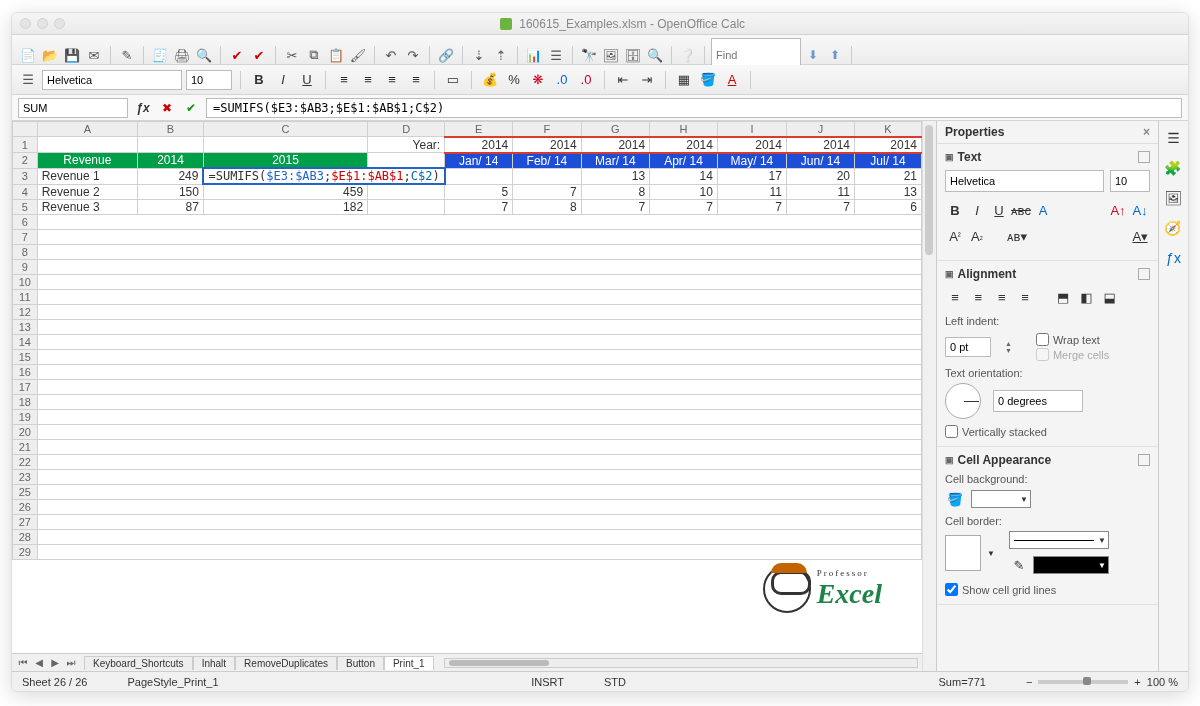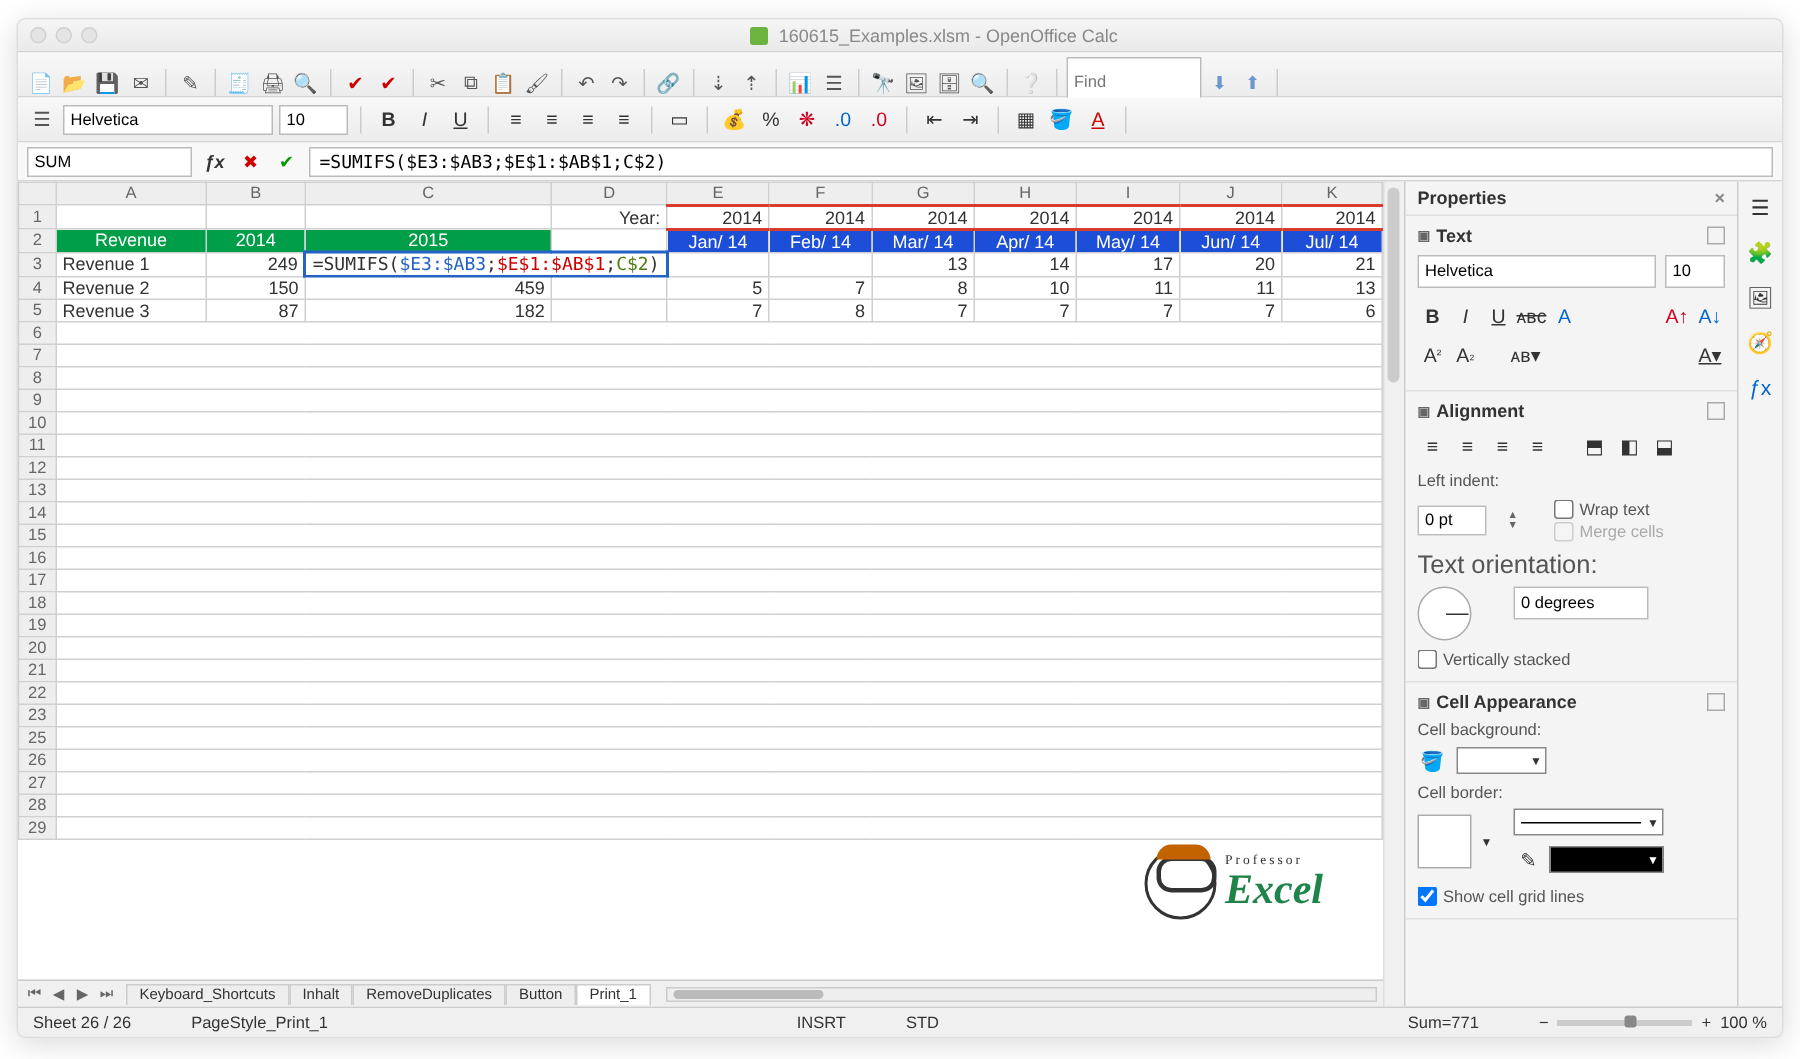--- a/index.html
+++ b/index.html
@@ -33,21 +33,21 @@
   .corner { width:26px; background:#eee;}
   .rowhdr { width:26px; }
   .col-A{width:114px;} .col-B{width:78px;} .col-C{width:78px;} .col-D{width:28px;}
   .col-data{width:76px;}
   .hdr-green { background:#009e49; color:#fff; text-align:center; font-weight:bold;}
   .hdr-red { background:#1d4ed8; color:#fff; text-align:center; font-weight:bold;}
   .year-row td { text-align:right; }
   td.num { text-align:right; }
   td.txt { text-align:left; }
   .cell-edit { font-family:monospace; }
-  .ref-blue{color:#2462c4;} .ref-red{color:#cc0000;} .ref-pink{color:#4d7c0f;}
+  .ref-blue{color:#2462c4;} .ref-red{color:#cc0000;} .ref-pink{color:#0369a1;}
   .year-border { border-top:2px solid #d73c2c !important; border-bottom:2px solid #d73c2c !important;}
   .logo { position:absolute; right:40px; bottom:40px; display:flex; align-items:center; gap:6px;}
   .logo-face{ width:48px; height:48px; border-radius:50%; background:#fff; border:2px solid #333; position:relative;}
   .logo-face::before{content:''; position:absolute; top:4px; left:6px; width:34px; height:18px; border:3px solid #333; border-radius:10px;}
   .logo-face .hair{position:absolute; top:-4px; left:6px; width:36px; height:10px; background:#c26300; border-radius:10px 10px 0 0;}
   .logo-txt{ font-family:Georgia,serif; color:#1e8449;}
   .logo-txt .p{ font-size:9px; letter-spacing:2px; color:#333;}
   .logo-txt .e{ font-size:28px; font-style:italic; font-weight:bold;}
   .sheet-tabs { height:18px; display:flex; align-items:center; background:#f0f0f0; border-top:1px solid #ccc; font-size:10px; padding:0 4px; gap:0; position:relative;}
   .tabnav { display:flex; gap:2px; margin-right:6px;}
@@ -76,21 +76,21 @@
   .style-row .grp{display:flex; gap:2px;}
   .sbtn{ width:20px; height:20px; border:1px solid transparent; display:inline-flex; align-items:center; justify-content:center; cursor:pointer; font-size:13px;}
   .sbtn .sup{display:inline-block; font-size:9px; vertical-align:top;}
   .sbtn .sub{display:inline-block; font-size:9px; vertical-align:bottom;}
   .align-row{ display:flex; gap:18px; margin-bottom:8px;}
   .indent-row{ display:flex; align-items:center; gap:14px; margin-bottom:6px; font-size:11px; color:#555;}
   .indent-box{ width:46px; height:20px; border:1px solid #bbb; background:#fff; font-size:11px; padding:1px 4px;}
   .indent-spin{ display:flex; flex-direction:column; font-size:7px; line-height:7px; color:#666;}
   .chk{ display:flex; align-items:center; gap:4px; font-size:11px; color:#555;}
   .chk input{margin:0;}
-  .orient-row{ display:flex; gap:28px; }
+  .orient-row{ display:flex; gap:12px; align-items:center;}
   .dial{ width:36px; height:36px; border:1px solid #aaa; border-radius:50%; position:relative; background:#fff;}
   .dial::after{content:''; position:absolute; top:17px; left:18px; width:15px; height:1px; background:#333;}
   .deg-sel{ width:90px; height:22px; border:1px solid #bbb; background:#fff; font-size:11px; padding:2px 4px;}
   .cellbg-row, .cellborder-row{ display:flex; align-items:center; gap:6px; margin:4px 0;}
   .swatch{ width:60px; height:18px; border:1px solid #888; background:#fff; cursor:pointer; display:flex; align-items:center;}
   .swatch .dd{ margin-left:auto; font-size:8px; padding-right:2px;}
   .border-pick{ width:36px; height:36px; border:1px solid #aaa; background:#fff; display:grid; grid-template-columns:1fr 1fr; grid-template-rows:1fr 1fr;}
   .sidewidgets{ width:30px; background:#f4f4f4; border-left:1px solid #ccc; display:flex; flex-direction:column; align-items:center; padding-top:6px; gap:8px;}
   .sidewidgets .w{ width:22px; height:22px; display:flex; align-items:center; justify-content:center; font-size:14px; cursor:pointer;}
   .scrollbar-v{ width:14px; background:#f0f0f0; border-left:1px solid #ddd; position:relative;}
@@ -506,21 +506,21 @@
             <label class="chk">
                 <input type="checkbox" style="">
                 <span>Wrap text</span>
               </label>
             <label class="chk" style="color:#aaa;">
                 <input type="checkbox" disabled="" style="">
                 <span>Merge cells</span>
               </label>
           </div>
         </div>
-        <div style="font-size:17px; color:#555; margin:4px 0;">Text orientation:</div>
+        <div style="font-size:11px; color:#555; margin:4px 0;">Text orientation:</div>
         <div class="orient-row">
           <div class="dial"></div>
           <input class="deg-sel" value="0 degrees" style="">
         </div>
         <label class="chk" style="margin-top:6px;">
             <input type="checkbox" style="">
             <span>Vertically stacked</span>
           </label>
       </div>
 

